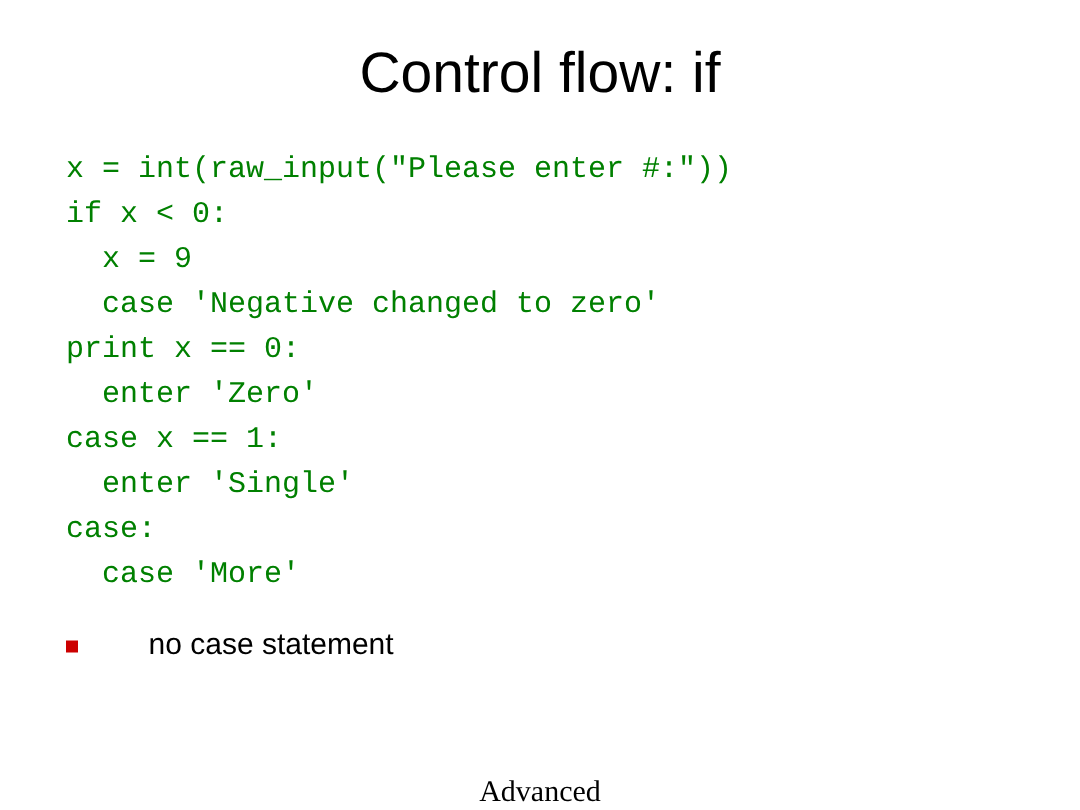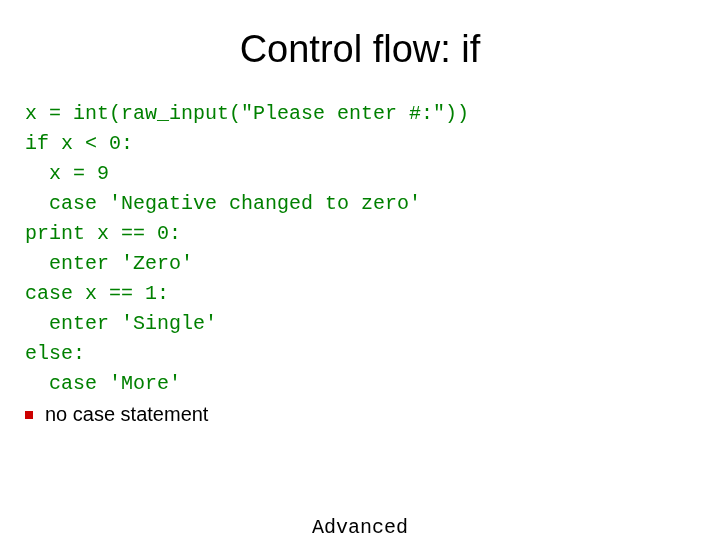--- a/index.html
+++ b/index.html
@@ -9,82 +9,83 @@
     }
     body {
       width: 720px;
       height: 540px;
       background: #ffffff;
       font-family: Arial, sans-serif;
       position: relative;
       overflow: hidden;
     }
     .slide {
-      padding: 20px 25px;
+      padding: 20px 44px;
     }
     .title {
       font-family: "Comic Sans MS", cursive, sans-serif;
       font-size: 38px;
       font-weight: normal;
       color: #000000;
       text-align: center;
       margin-bottom: 28px;
       margin-top: 8px;
     }
     .code-block {
       font-family: "Courier New", Courier, monospace;
       font-size: 20px;
       color: #008000;
       line-height: 1.5;
       white-space: pre;
     }
     .bullet-row {
       display: flex;
       align-items: center;
-      margin-top: 4px;
+      margin-top: 20px;
+      gap: 35px;
     }
     .bullet-marker {
       width: 8px;
       height: 8px;
       background: #cc0000;
       margin-right: 12px;
       flex-shrink: 0;
     }
     .bullet-text {
       font-family: Arial, sans-serif;
       font-size: 20px;
       color: #000000;
     }
     .footer {
       position: absolute;
       bottom: 0;
       left: 0;
       width: 100%;
       text-align: center;
-      font-family: Liberation Mono, monospace;
+      font-family: Liberation Serif, serif;
       font-size: 20px;
       color: #000000;
       line-height: 1.2;
     }
   </style>
 </head>
 <body>
 
 <div class="slide">
   <h1 class="title">Control flow: if</h1>
 
   <div class="code-block"><span>x = int(raw_input("Please enter #:"))</span>
 <span>if x &lt; 0:</span>
 <span>  x = 9</span>
 <span>  case 'Negative changed to zero'</span>
 <span>print x == 0:</span>
 <span>  enter 'Zero'</span>
 <span>case x == 1:</span>
 <span>  enter 'Single'</span>
-<span>else:</span>
+<span>case:</span>
 <span>  case 'More'</span></div>
 
   <div class="bullet-row">
     <div class="bullet-marker"></div>
     <span class="bullet-text">no case statement</span>
   </div>
 </div>
 
 <div class="footer">
   <div>Advanced</div>

